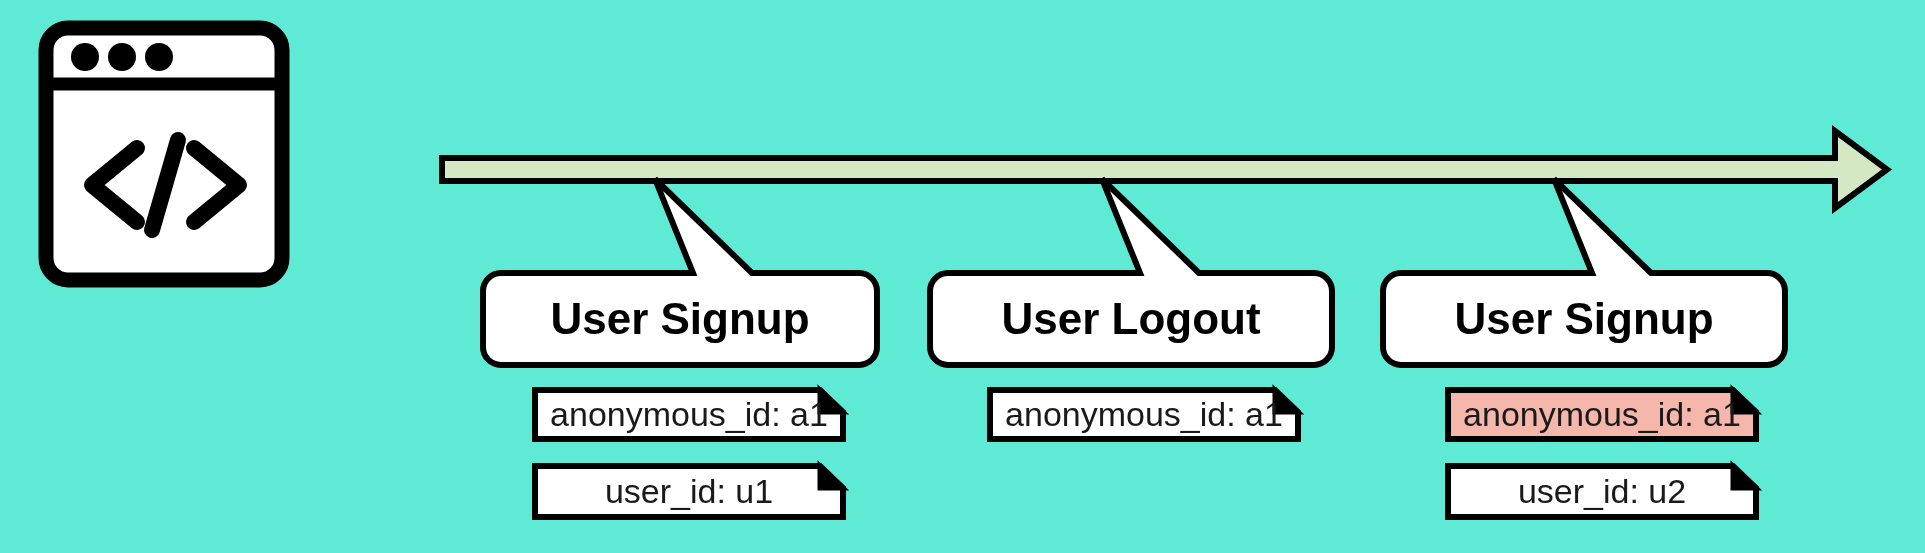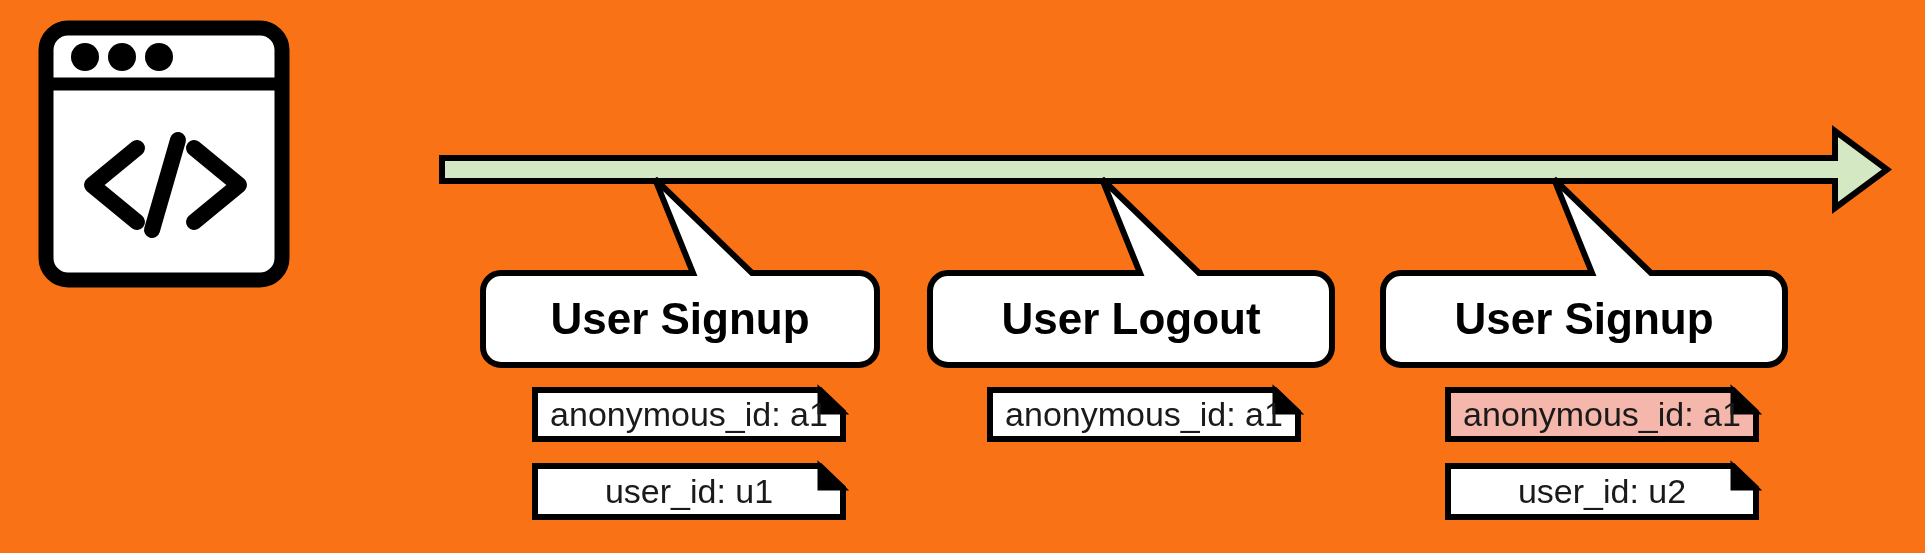--- a/index.html
+++ b/index.html
@@ -8,21 +8,21 @@
     padding: 0;
     background: #ffffff;
   }
   body {
     font-family: "Liberation Sans", sans-serif;
   }
   #canvas {
     position: relative;
     width: 1925px;
     height: 553px;
-    background: #f97316;
+    background: #5eead4;
     overflow: hidden;
   }
   #diagram-svg {
     position: absolute;
     left: 0;
     top: 0;
     width: 1925px;
     height: 553px;
     display: block;
   }

